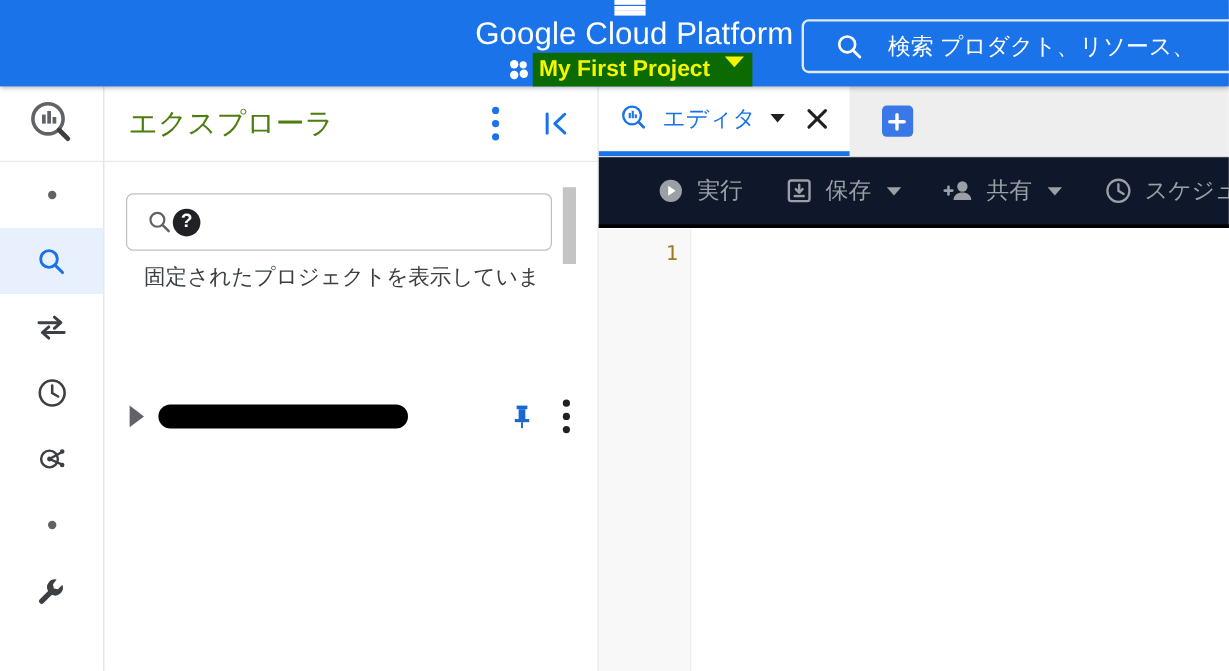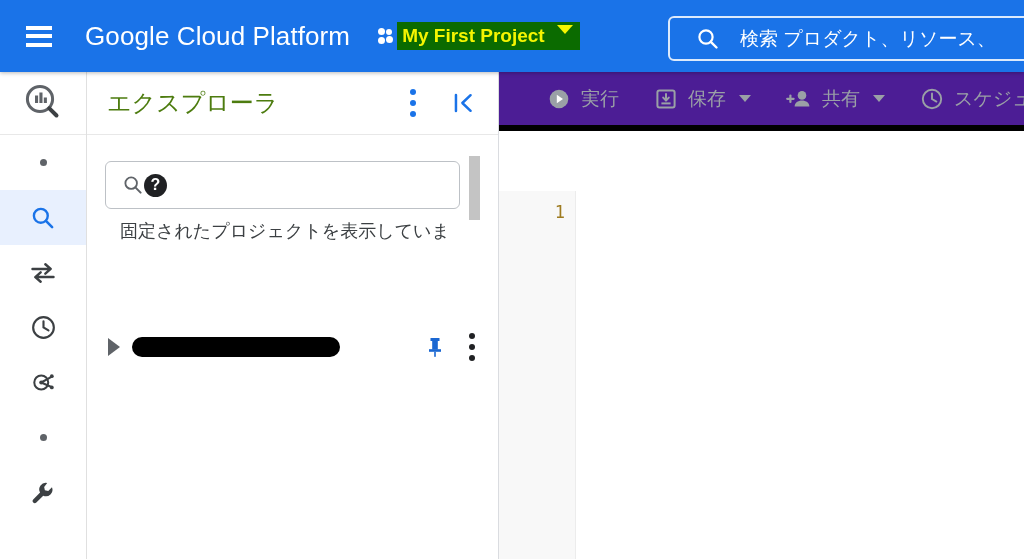--- a/index.html
+++ b/index.html
@@ -10,20 +10,21 @@
     font-family: "Liberation Sans", "DejaVu Sans", sans-serif;
   }
 
   
   #header {
     position: absolute; left: 0; top: 0; width: 1024px; height: 72px;
     background: #1a73e8;
     display: flex; align-items: center;
     box-shadow: 0 1px 4px rgba(0,0,0,.28);
     z-index: 20;
+    flex-direction: column;
   }
   #hamburger {
     width: 26px; height: 21px; margin-left: 26px;
     display: flex; flex-direction: column; justify-content: space-between;
     cursor: pointer;
   }
   #hamburger span { display: block; height: 4px; background: #fff; border-radius: 0; }
   #brand {
     margin-left: 33px;
     color: #fff;
@@ -173,22 +174,22 @@
     border-top: 7px solid #202124;
   }
   #tab-close { margin-left: 16px; cursor: pointer; display: flex; }
   #add-tab-btn {
     width: 26px; height: 26px; background: #3b78e7; border-radius: 4px;
     margin-left: 27px; margin-bottom: 16px;
     display: flex; align-items: center; justify-content: center;
     cursor: pointer; flex: 0 0 auto;
   }
   #toolbar {
-    height: 59px; background: #4c1d95;
-    border-bottom: 6px solid #000000;
+    height: 59px; background: #0f172a;
+    border-bottom: 3px solid #000000;
     display: flex; align-items: center;
     padding-left: 48px;
   }
   .tb-item {
     display: flex; align-items: center; cursor: default; white-space: nowrap;
     margin-right: 35px;
   }
   .tb-label { color: #9aa0a6; font-size: 19px; margin-left: 10px; }
   .tb-caret {
     margin-left: 13px; width: 0; height: 0;
@@ -341,20 +342,46 @@
         <i></i>
         <i></i>
       </span>
   </div>
 
   <div id="explorer-scrollbar"></div>
 </div>
 
 <div id="editor-area">
 
+  <div id="tabstrip">
+    <div id="editor-tab">
+      <svg width="25" height="25" viewBox="0 0 24 24">
+        <circle cx="10.3" cy="9.8" r="7.1" fill="none" stroke="#1a73e8" stroke-width="1.9"></circle>
+        <rect x="7.6" y="7.8" width="1.7" height="4.2" fill="#1a73e8"></rect>
+        <rect x="10" y="6.1" width="1.7" height="5.9" fill="#1a73e8"></rect>
+        <rect x="12.4" y="8.9" width="1.7" height="3.1" fill="#1a73e8"></rect>
+        <line x1="15.4" y1="15" x2="19.6" y2="19.2" stroke="#1a73e8" stroke-width="2.2" stroke-linecap="round"></line>
+      </svg>
+      <span id="tab-label">エディタ</span>
+      <span id="tab-caret"></span>
+      <span id="tab-close">
+        <svg width="22" height="22" viewBox="0 0 24 24">
+          <line x1="4.5" y1="4.5" x2="19.5" y2="19.5" stroke="#202124" stroke-width="2.8" stroke-linecap="round"></line>
+          <line x1="19.5" y1="4.5" x2="4.5" y2="19.5" stroke="#202124" stroke-width="2.8" stroke-linecap="round"></line>
+        </svg>
+      </span>
+    </div>
+
+    <div id="add-tab-btn">
+      <svg width="17" height="17" viewBox="0 0 24 24">
+        <line x1="12" y1="3.5" x2="12" y2="20.5" stroke="#fff" stroke-width="4" stroke-linecap="round"></line>
+        <line x1="3.5" y1="12" x2="20.5" y2="12" stroke="#fff" stroke-width="4" stroke-linecap="round"></line>
+      </svg>
+    </div>
+  </div>
 
   <div id="toolbar">
     <div class="tb-item">
       <svg width="24" height="24" viewBox="0 0 24 24">
         <circle cx="12" cy="12" r="9.3" fill="#9aa0a6"></circle>
         <path d="M9.8 7.8 16 12l-6.2 4.2z" fill="#fff"></path>
       </svg>
       <span class="tb-label">実行</span>
     </div>
 

